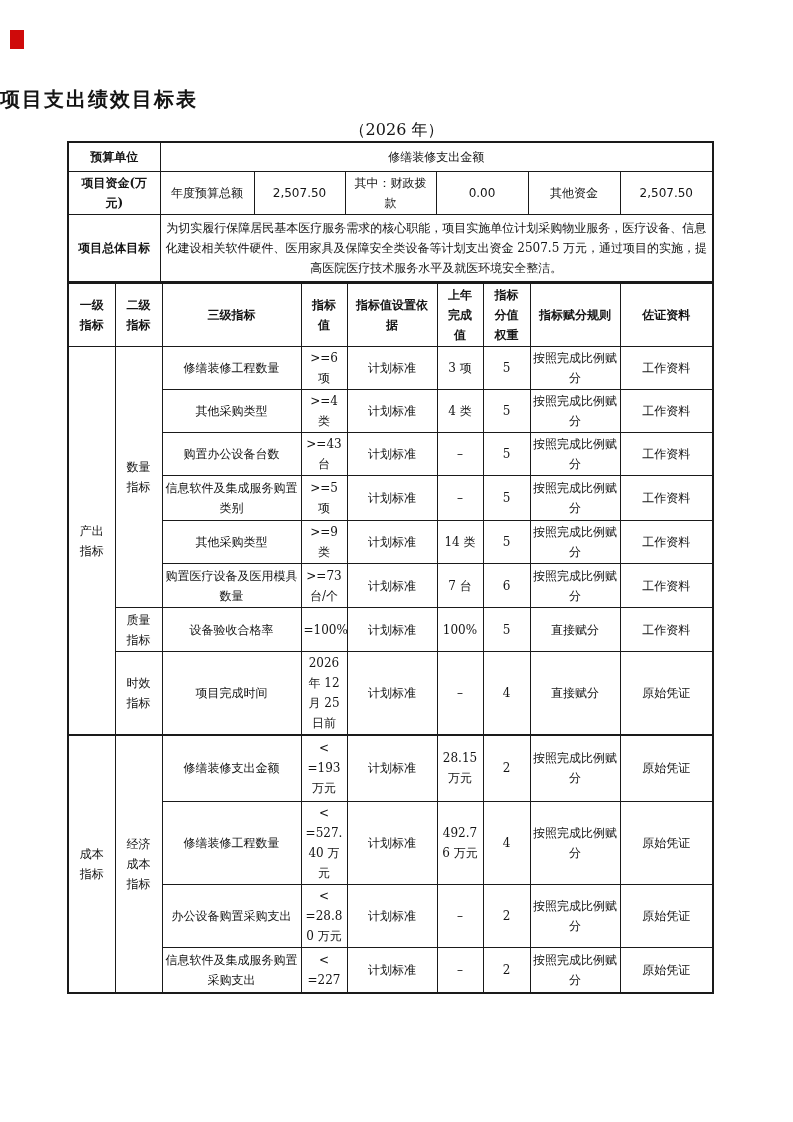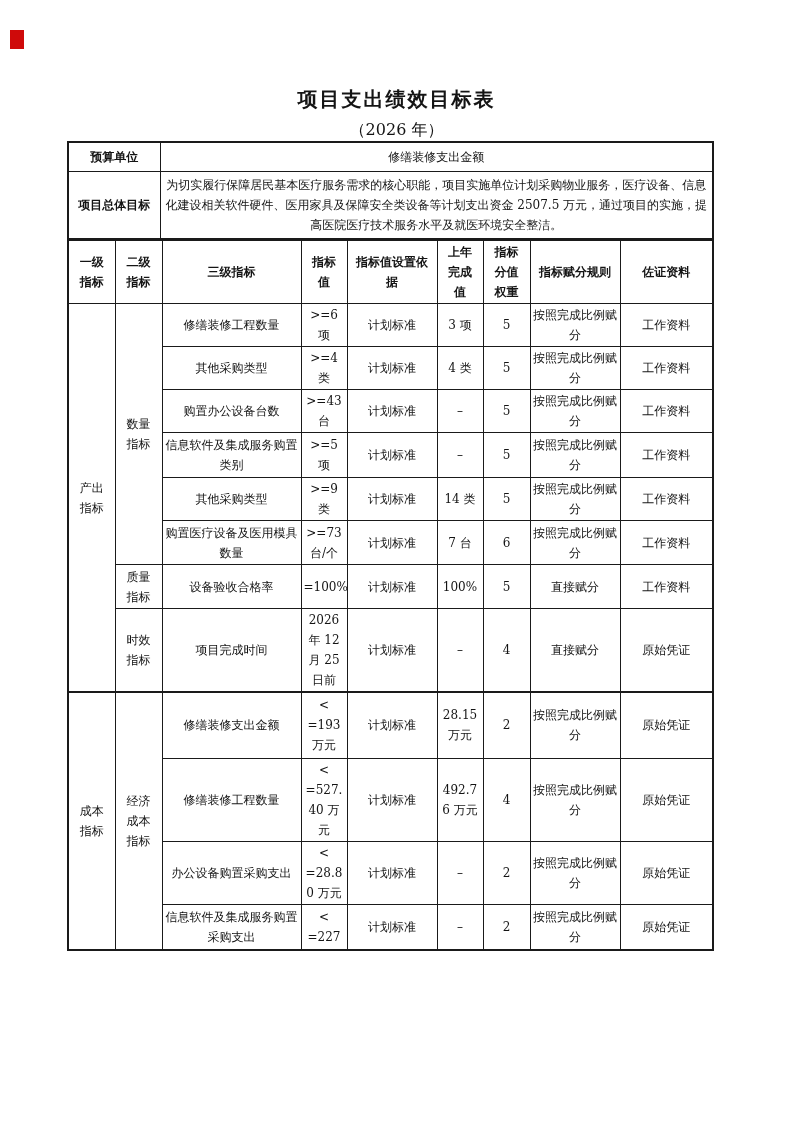--- a/index.html
+++ b/index.html
@@ -12,21 +12,21 @@
   }
   .page { position: absolute; inset: 0; background: #ffffff; }
 
   .red-mark {
     position: absolute; left: 10px; top: 30px;
     width: 14px; height: 19px; background: #cf0a0a;
   }
 
   .doc-title {
     position: absolute; top: 86px; left: 0; width: 100%;
-    text-align: center; font-size: 20px; font-weight: bold;
+    text-align: left; font-size: 20px; font-weight: bold;
     letter-spacing: 2px;
   }
   .doc-subtitle {
     position: absolute; top: 120px; left: 0; width: 100%;
     text-align: center; font-size: 16px;
   }
 
   .grid-wrap { position: absolute; left: 67px; top: 141px; width: 646px; }
 
   table.tbl {
@@ -83,20 +83,31 @@
           <col style="width:91px">
         <col style="width:91px">
           <col style="width:92px">
           <col style="width:92px">
         <col style="width:93px">
       </colgroup>
       <tbody>
           <tr class="rh29">
         <td class="b">预算单位</td>
         <td colspan="6">修缮装修支出金额</td>
+      </tr>
+      <tr class="rh42i">
+        <td class="b">项目资金(万
+元)</td>
+        <td>年度预算总额</td>
+        <td class="num">2,507.50</td>
+        <td>其中：财政拨
+款</td>
+        <td class="num">0.00</td>
+        <td>其他资金</td>
+        <td class="num">2,507.50</td>
       </tr>
       <tr class="rh68">
         <td class="b">项目总体目标</td>
         <td colspan="6" class="goal">为切实履行保障居民基本医疗服务需求的核心职能，项目实施单位计划采购物业服务，医疗设备、信息化建设相关软件硬件、医用家具及保障安全类设备等计划支出资金 2507.5 万元，通过项目的实施，提高医院医疗技术服务水平及就医环境安全整洁。</td>
       </tr>
     </tbody>
       </table>
 
     <table class="tbl second">
       <colgroup>

